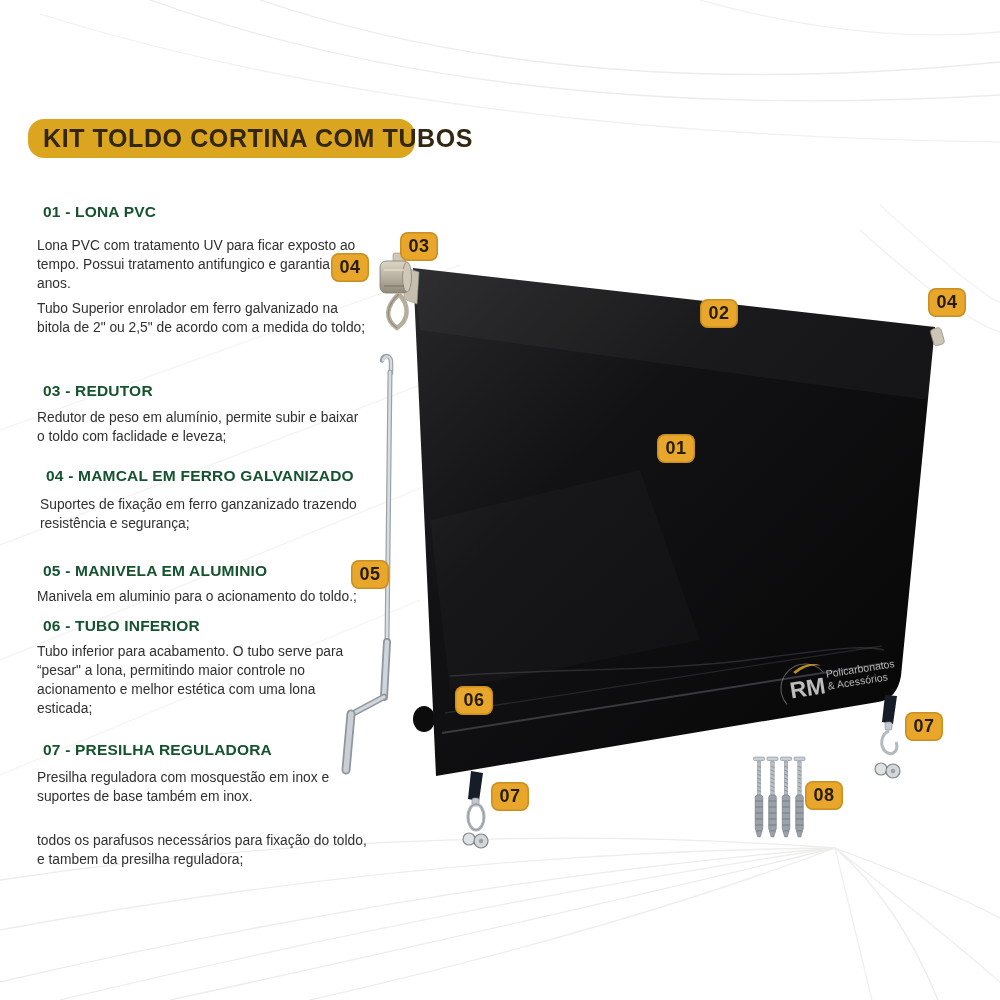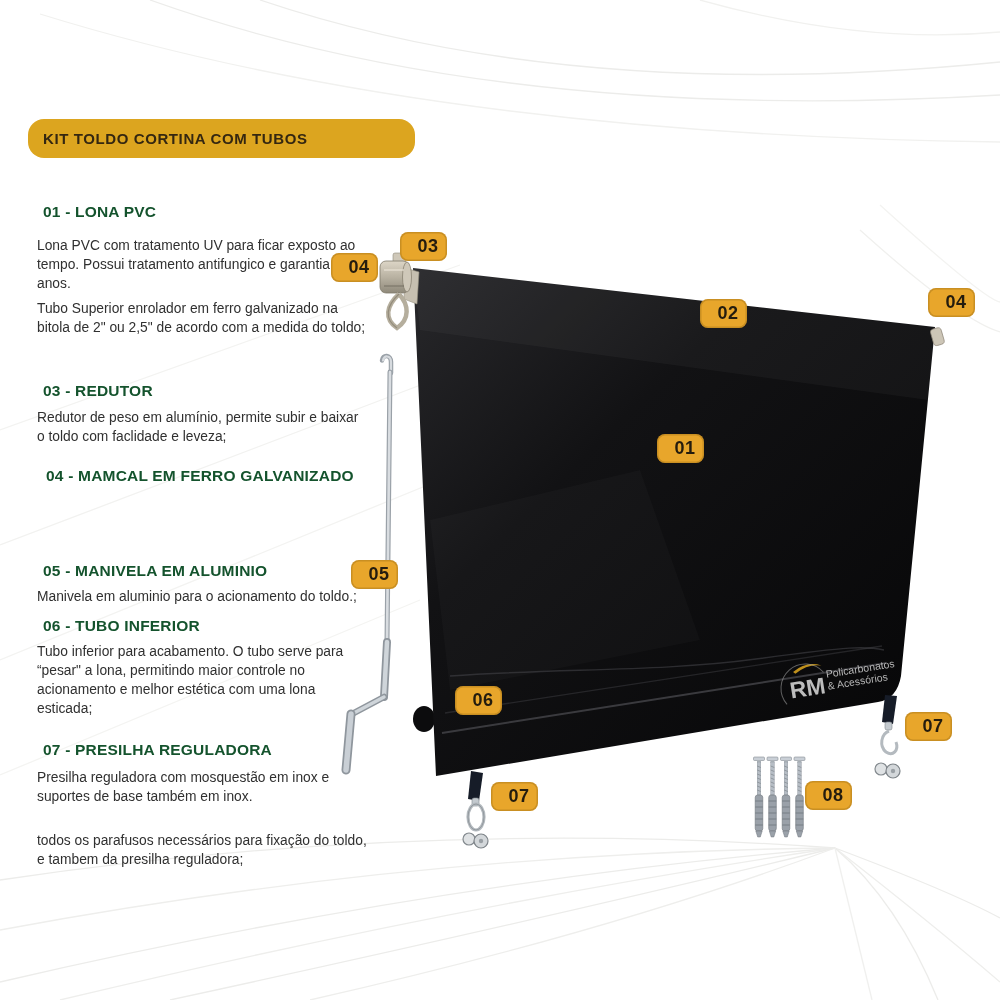--- a/index.html
+++ b/index.html
@@ -11,21 +11,21 @@
   
   #bg{position:absolute;left:0;top:0;z-index:0;}
   
   .banner{
     position:absolute;left:28px;top:119px;width:387px;height:39px;
     background:#DCA51F;border-radius:16px;
     display:flex;align-items:center;padding-left:15px;box-sizing:border-box;
     z-index:2;
   }
   .banner span{
-    font-size:15px;font-weight:700;letter-spacing:.6px;color:#342711;
+    font-size:25px;font-weight:700;letter-spacing:.6px;color:#342711;
     white-space:nowrap;
   }
   
   .sec{position:absolute;left:37px;width:350px;z-index:2;}
   .sec h3{
     margin:6px;font-size:15.5px;font-weight:700;color:#14532d;
     letter-spacing:.2px;white-space:pre-line;line-height:21px;
   }
   .sec p{
     margin:0;font-size:13.8px;color:#303030;line-height:19px;
@@ -35,21 +35,21 @@
   .s4 p{margin-top:9px}.s5 p{margin-top:5px}.s6 p{margin-top:4px}
   .s7 p{margin-top:8px}.s8 p{margin-top:12px}
   
   #figure{position:absolute;left:320px;top:220px;z-index:1;}
   
   .badge{
     position:absolute;width:38px;height:29px;z-index:3;
     background:#E8A62B;border-radius:8px;
     box-shadow:inset 0 0 0 1.5px rgba(130,90,12,.30);
     display:flex;align-items:center;justify-content:center;
-    font-size:18px;font-weight:800;color:#241c0e;letter-spacing:.5px;padding-left:9px;
+    font-size:18px;font-weight:800;color:#241c0e;letter-spacing:.5px;
   }
 </style>
 </head>
 <body>
 
 <svg id="bg" width="1000" height="1000" viewBox="0 0 1000 1000">
   <g fill="none" stroke="#ececea" stroke-width="1.3">
     <path d="M150,0 Q500,125 1000,95"></path>
     <path d="M260,0 Q570,105 1000,62"></path>
     <path d="M40,14 Q430,135 1000,142" stroke="#f1f1ef"></path>
@@ -87,20 +87,22 @@
   <p>Tubo Superior enrolador em ferro galvanizado na
 bitola de 2" ou 2,5" de acordo com a medida do toldo;</p>
 </div>
 <div class="sec s3" style="top:374px">
   <h3>03 - REDUTOR</h3>
   <p>Redutor de peso em alumínio, permite subir e baixar
 o toldo com faclidade e leveza;</p>
 </div>
 <div class="sec s4" style="top:459px;left:40px">
   <h3>04 - MAMCAL  EM FERRO GALVANIZADO</h3>
+  <p>Suportes de fixação em ferro ganzanizado trazendo
+resistência e segurança;</p>
 </div>
 <div class="sec s5" style="top:554px">
   <h3>05 - MANIVELA EM ALUMINIO</h3>
   <p>Manivela em aluminio para o acionamento do toldo.;</p>
 </div>
 <div class="sec s6" style="top:609px">
   <h3>06 - TUBO INFERIOR</h3>
   <p>Tubo inferior para acabamento. O tubo serve para
 “pesar" a lona, permitindo maior controle no
 acionamento e melhor estética com uma lona

